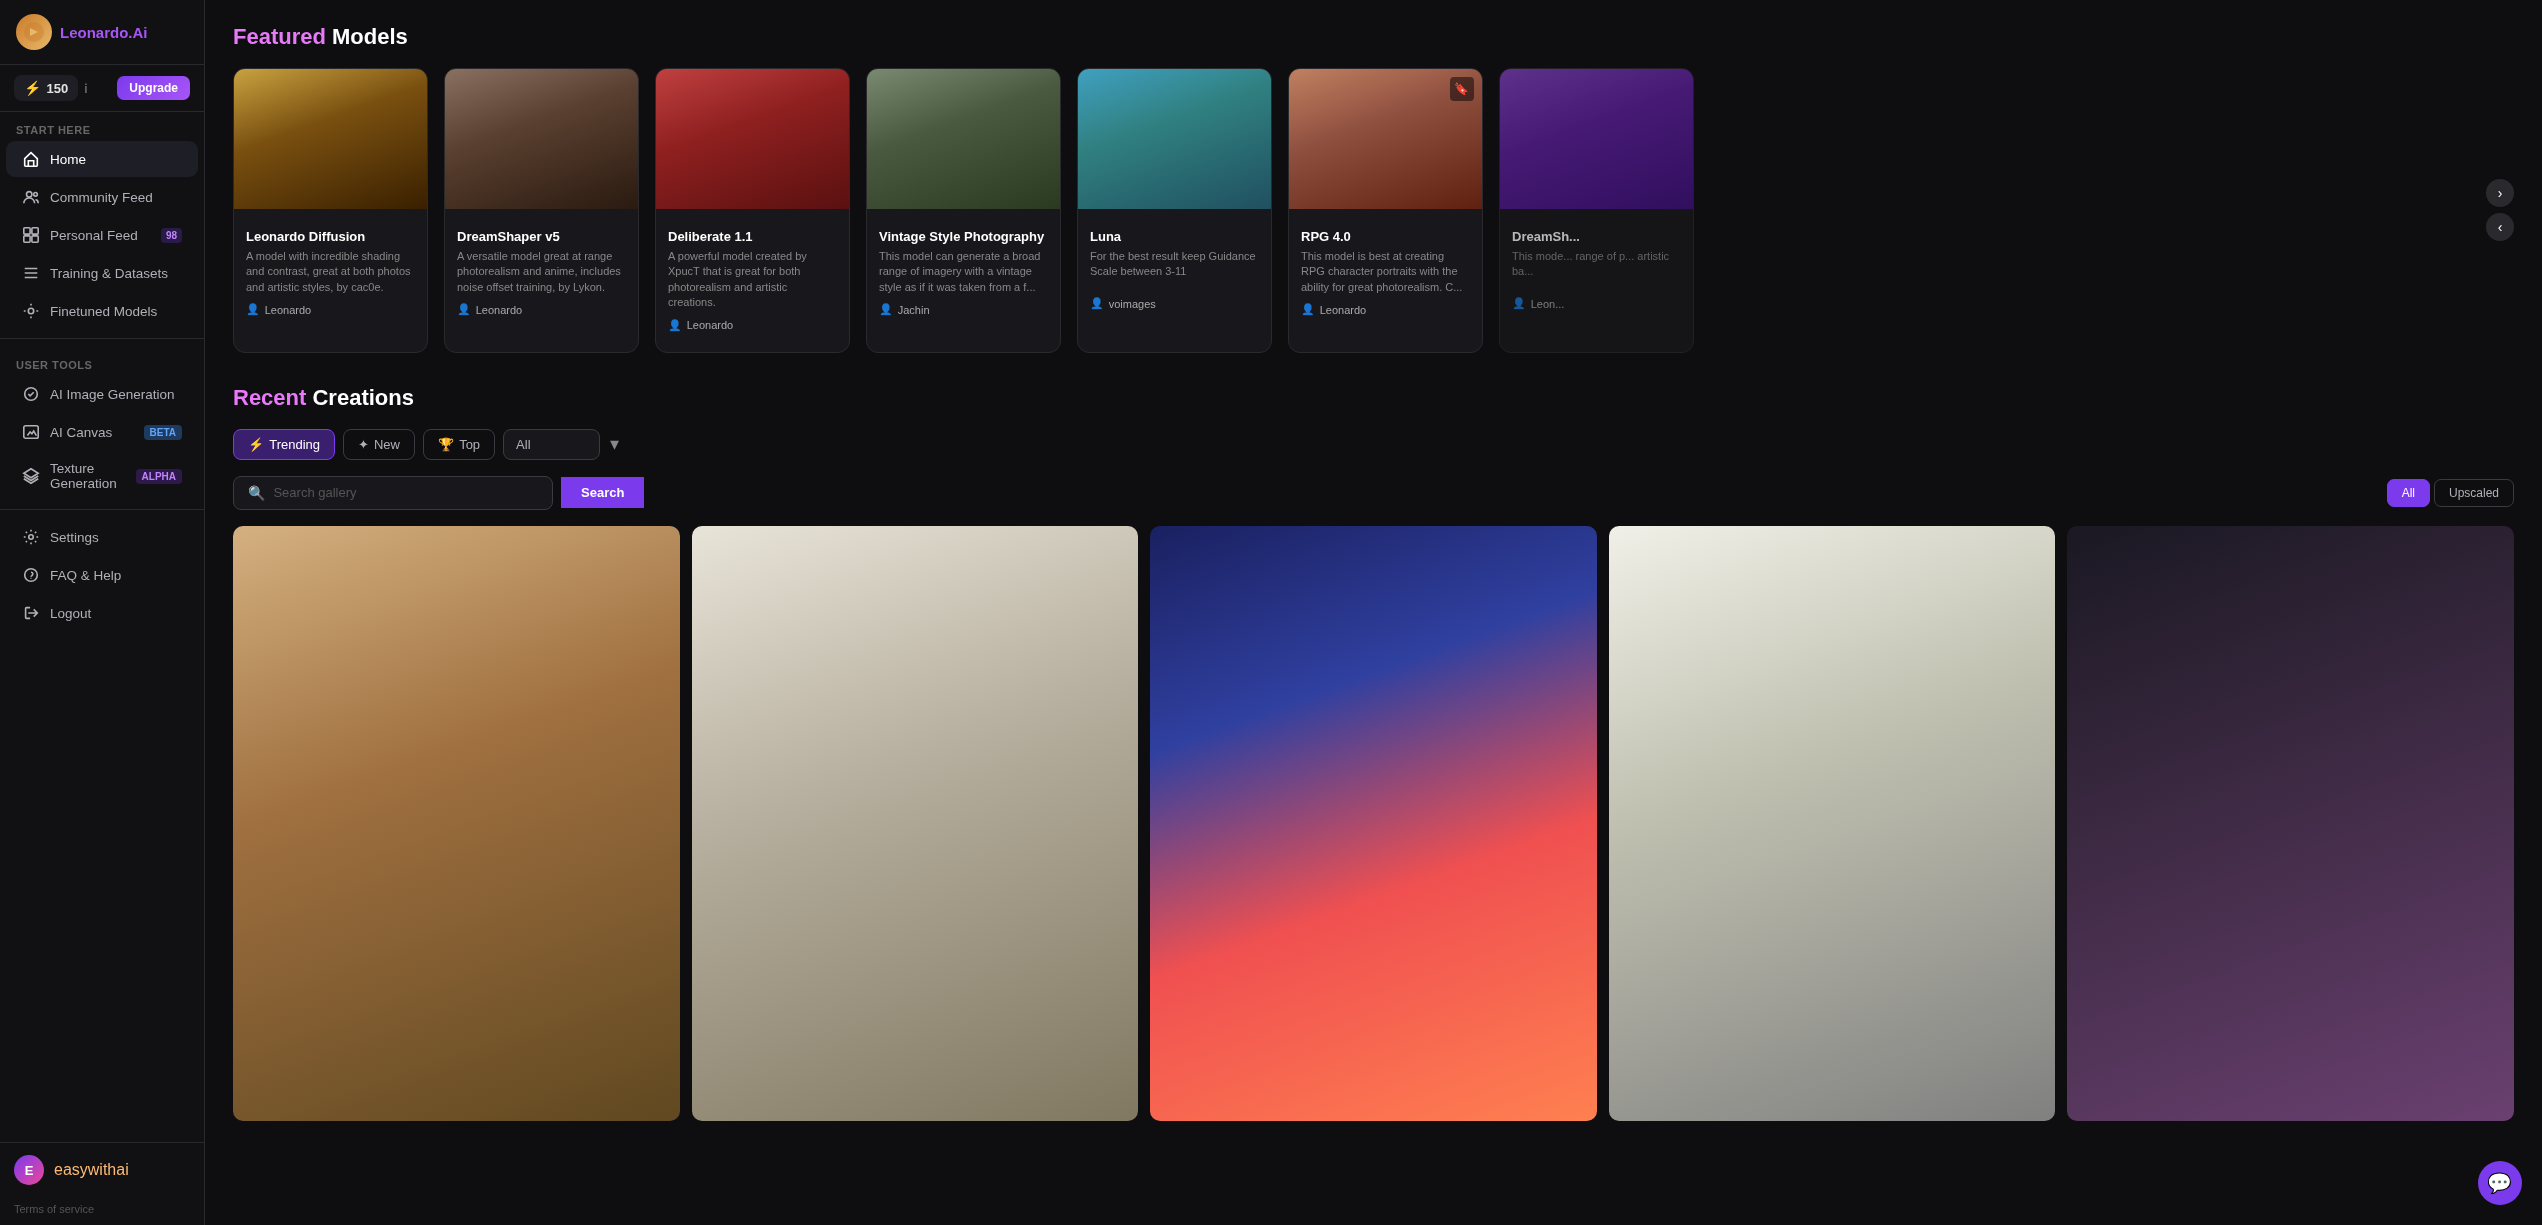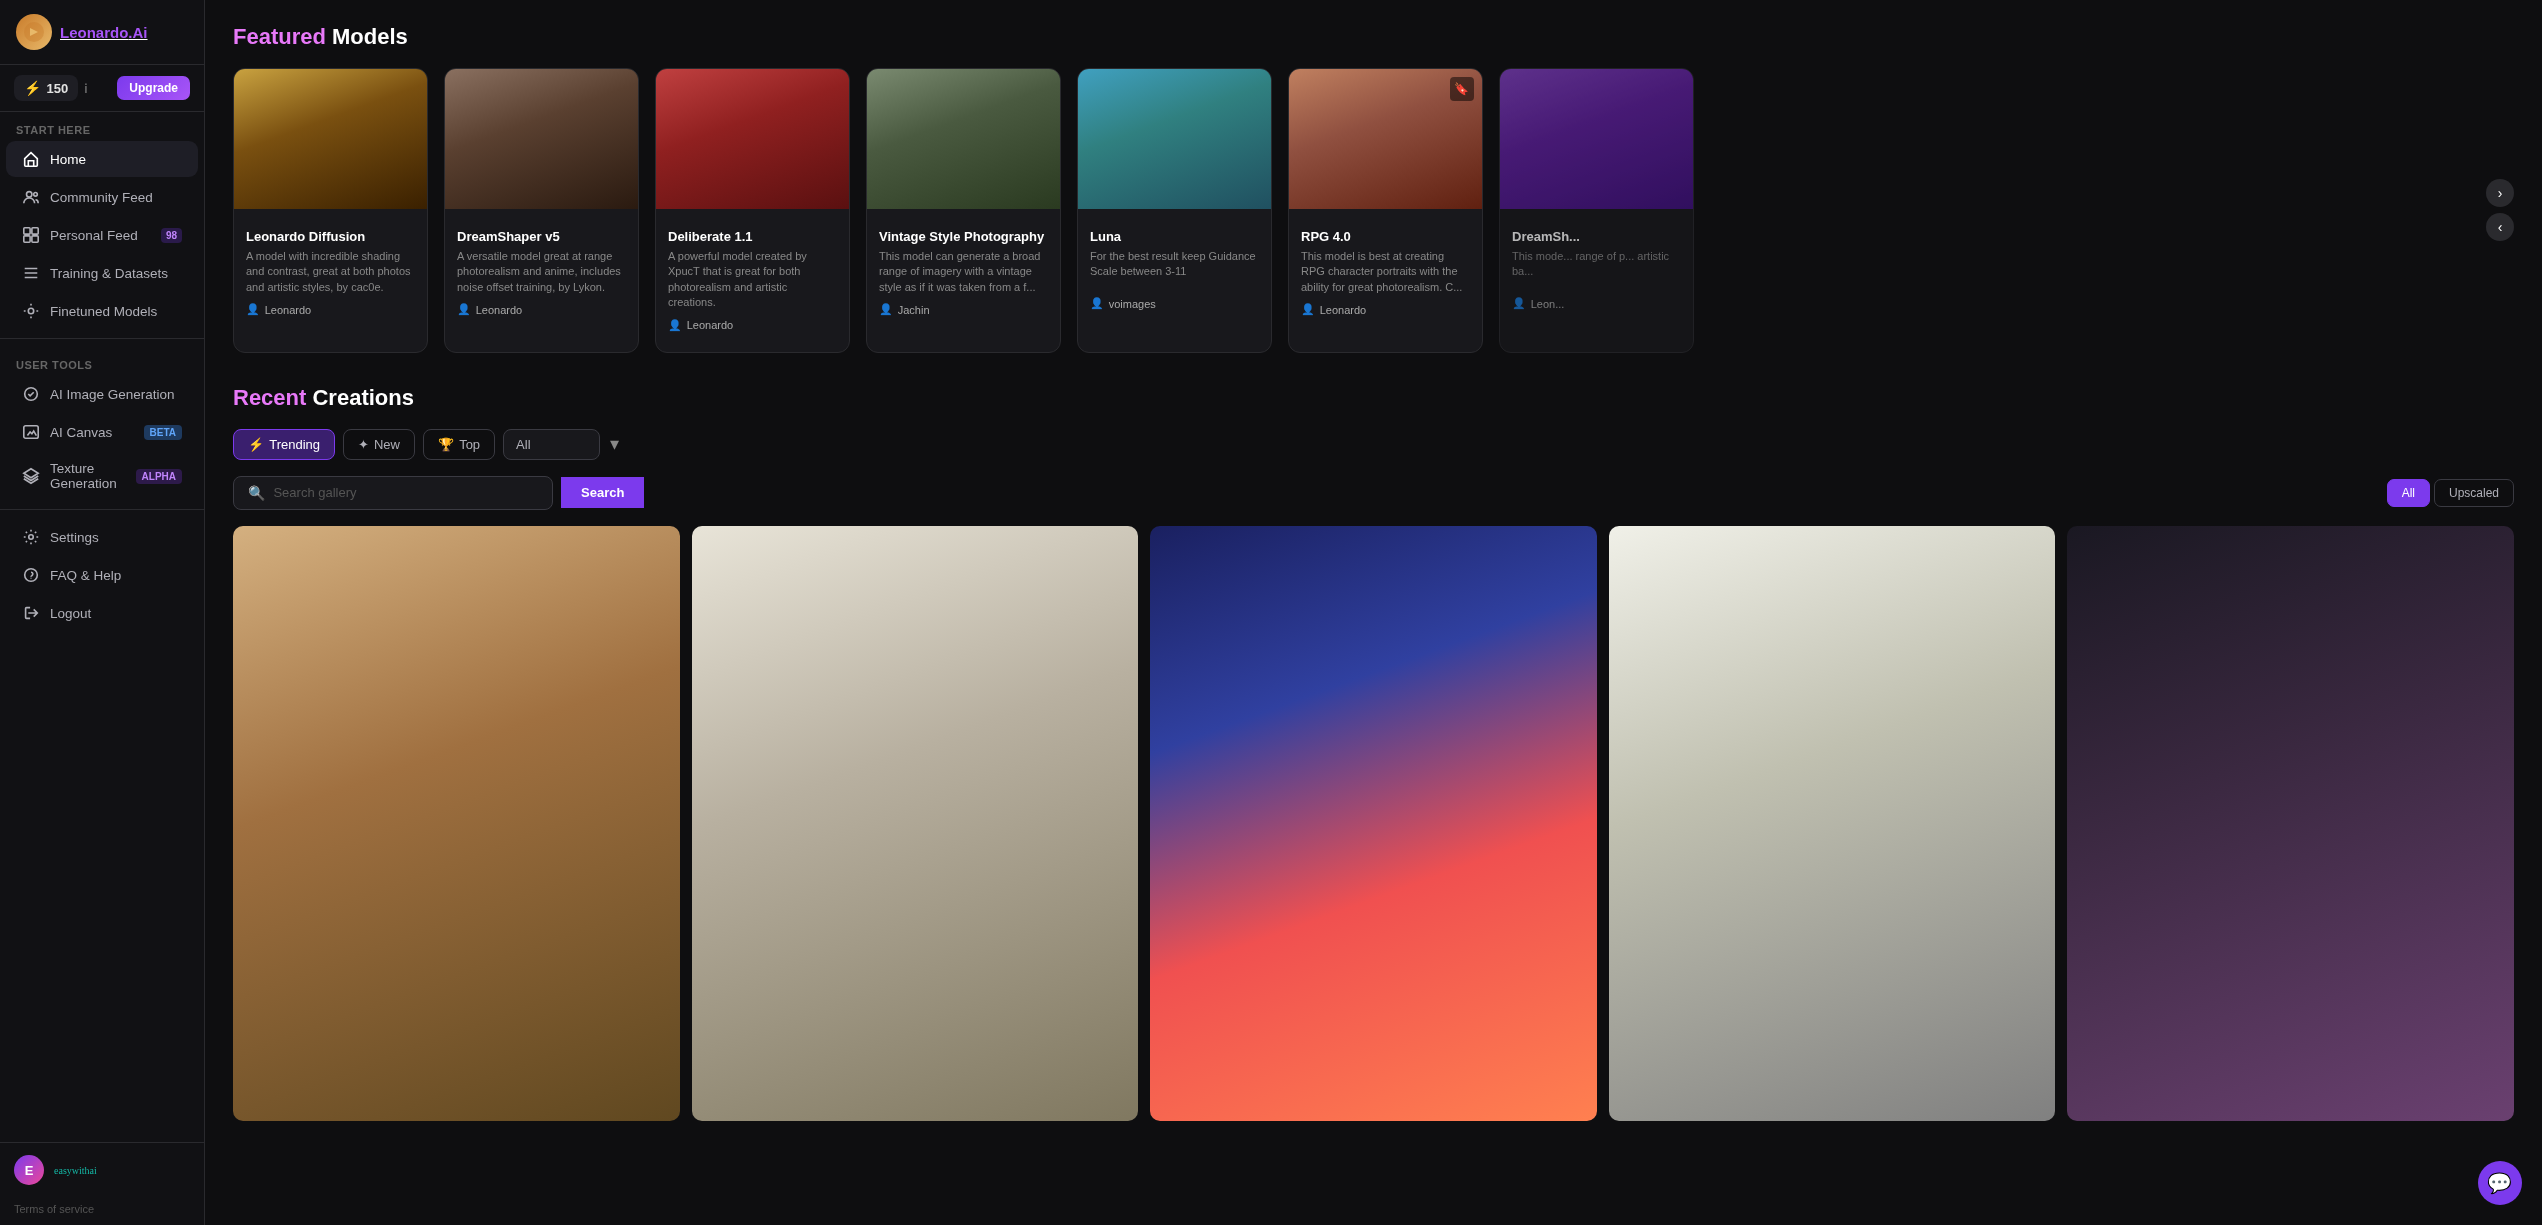--- a/index.html
+++ b/index.html
@@ -32,21 +32,21 @@
       border-bottom: 1px solid #2a2a2e;
     }
     .logo-avatar {
       width: 36px; height: 36px;
       border-radius: 50%;
       background: linear-gradient(135deg, #c97b2a, #e8b96a);
       display: flex; align-items: center; justify-content: center;
       font-weight: bold; font-size: 13px; color: #fff;
       overflow: hidden;
     }
-    .logo-text { font-weight: 700; font-size: 15px; color: #fff; text-decoration: underline; }
+    .logo-text { font-weight: 700; font-size: 15px; color: #fff; }
     .logo-text span { color: #a855f7; }
 
     .token-bar {
       display: flex;
       align-items: center;
       gap: 6px;
       padding: 10px 14px;
       border-bottom: 1px solid #2a2a2e;
     }
     .token-count {
@@ -119,21 +119,21 @@
       padding: 12px 14px;
       cursor: pointer;
     }
     .user-avatar {
       width: 30px; height: 30px;
       border-radius: 50%;
       background: linear-gradient(135deg, #7c3aed, #ec4899);
       display: flex; align-items: center; justify-content: center;
       font-size: 13px; font-weight: 700; color: #fff;
     }
-    .user-name { font-size: 10px; color: #14b8a6; font-family: Liberation Serif, serif; }
+    .user-name { font-size: 16px; color: #fdba74; }
     .terms { font-size: 11px; color: #555; padding: 6px 14px 10px; }
 
     
     .main-content {
       flex: 1;
       overflow-y: auto;
       background: #0e0e10;
       padding: 24px 28px;
     }
 

